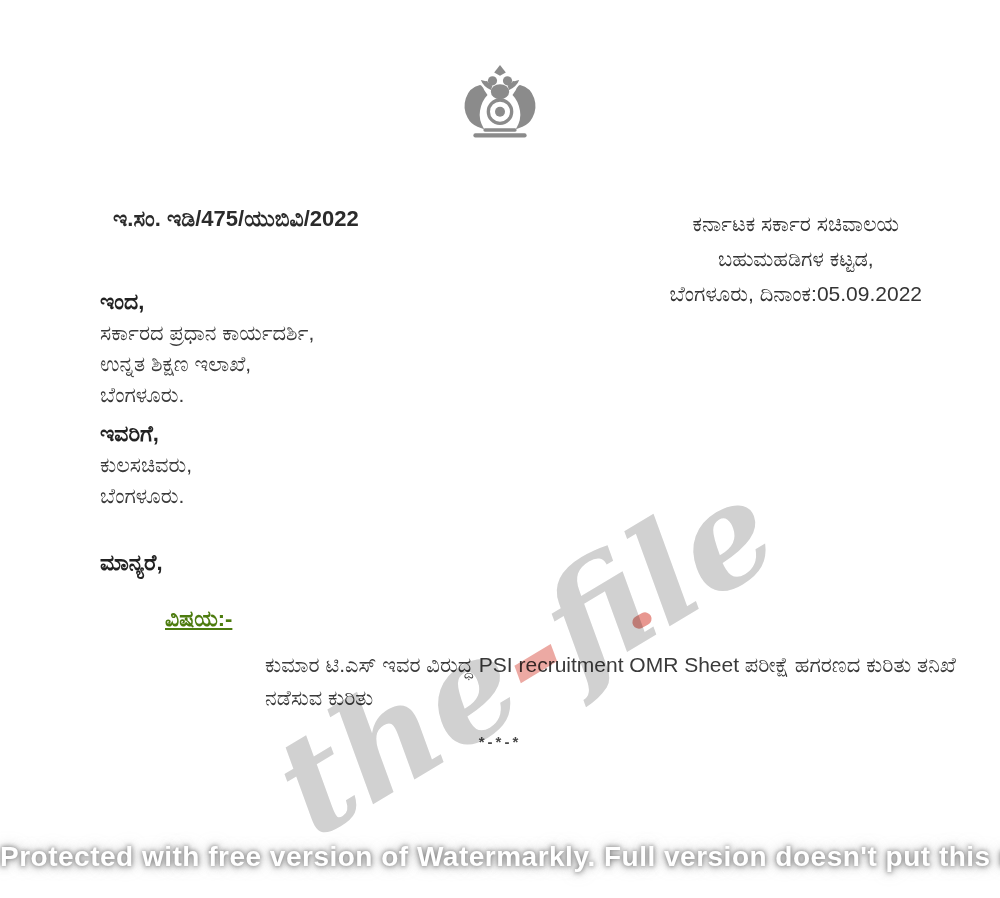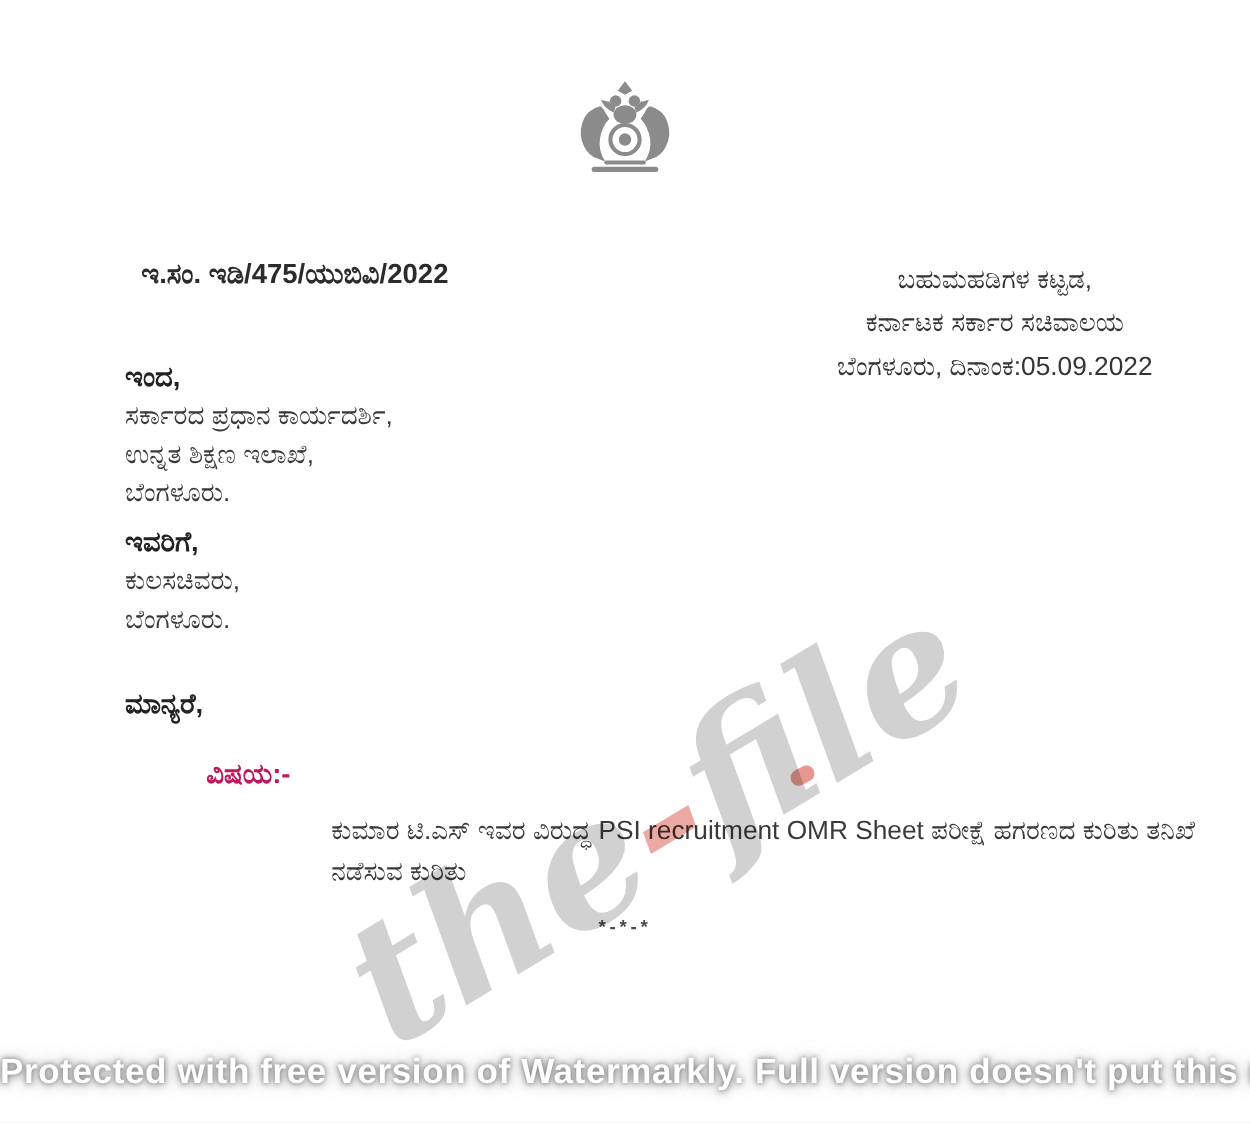--- a/index.html
+++ b/index.html
@@ -22,21 +22,21 @@
   .office-addr { position:absolute; top:206px; right:78px; text-align:center;
                  font-size:21px; line-height:35px; color:#343434; }
   
   .block { position:absolute; left:100px; font-size:21px; line-height:31px; color:#3a3a3a; }
   .block-from { top:286px; }
   .block-to   { top:418px; }
   .block-label { font-size:22px; font-weight:700; color:#222; }
   .salutation { position:absolute; top:550px; left:100px; font-size:22px; font-weight:700; color:#222; }
   
   .label-row { position:absolute; left:165px; width:808px; display:flex; }
-  .label-row .row-label { width:100px; flex:0 0 100px; font-size:22px; font-weight:700; color:#be185d; }
+  .label-row .row-label { width:100px; flex:0 0 100px; font-size:22px; font-weight:700; color:#4d7c0f;text-decoration:underline; }
   .label-row .row-text  { flex:1; font-size:21px; line-height:33px; color:#3a3a3a;margin-top:42px; }
   .row-subject { top:606px; }
   .row-reference { top:688px; }
   .separator { position:absolute; top:733px; left:0; width:1000px; text-align:center;
                font-size:15px; letter-spacing:3px; color:#4a4a4a; font-weight:700; }
   
   .body-para { position:absolute; top:766px; left:33px; width:940px;
                font-size:22px; line-height:33px; color:#3a3a3a; text-indent:80px; }
   
   .wm-diagonal {
@@ -87,22 +87,22 @@
 
         <rect x="28" y="84" width="64" height="5" rx="2.5"></rect>
         <rect x="40" y="78" width="40" height="4" rx="2"></rect>
       </g>
     </svg>
   </div>
 
 
   <div class="ref-no">ಇ.ಸಂ. ಇಡಿ/475/ಯುಬಿವಿ/2022</div>
   <div class="office-addr">
+    <div>ಕರ್ನಾಟಕ ಸರ್ಕಾರ ಸಚಿವಾಲಯ</div>
     <div>ಬಹುಮಹಡಿಗಳ ಕಟ್ಟಡ,</div>
-    <div>ಕರ್ನಾಟಕ ಸರ್ಕಾರ ಸಚಿವಾಲಯ</div>
     <div>ಬೆಂಗಳೂರು, ದಿನಾಂಕ:05.09.2022</div>
   </div>
 
   <div class="block block-from">
     <div class="block-label">ಇಂದ,</div>
     <div>ಸರ್ಕಾರದ ಪ್ರಧಾನ ಕಾರ್ಯದರ್ಶಿ,</div>
     <div>ಉನ್ನತ ಶಿಕ್ಷಣ ಇಲಾಖೆ,</div>
     <div>ಬೆಂಗಳೂರು.</div>
   </div>
 

